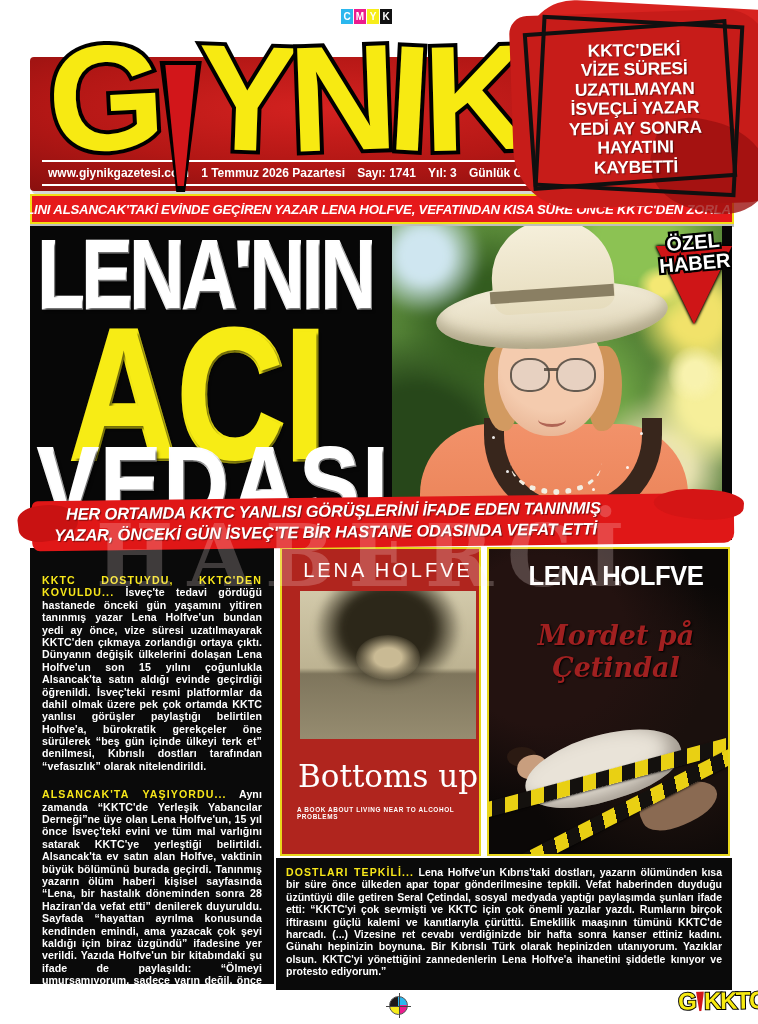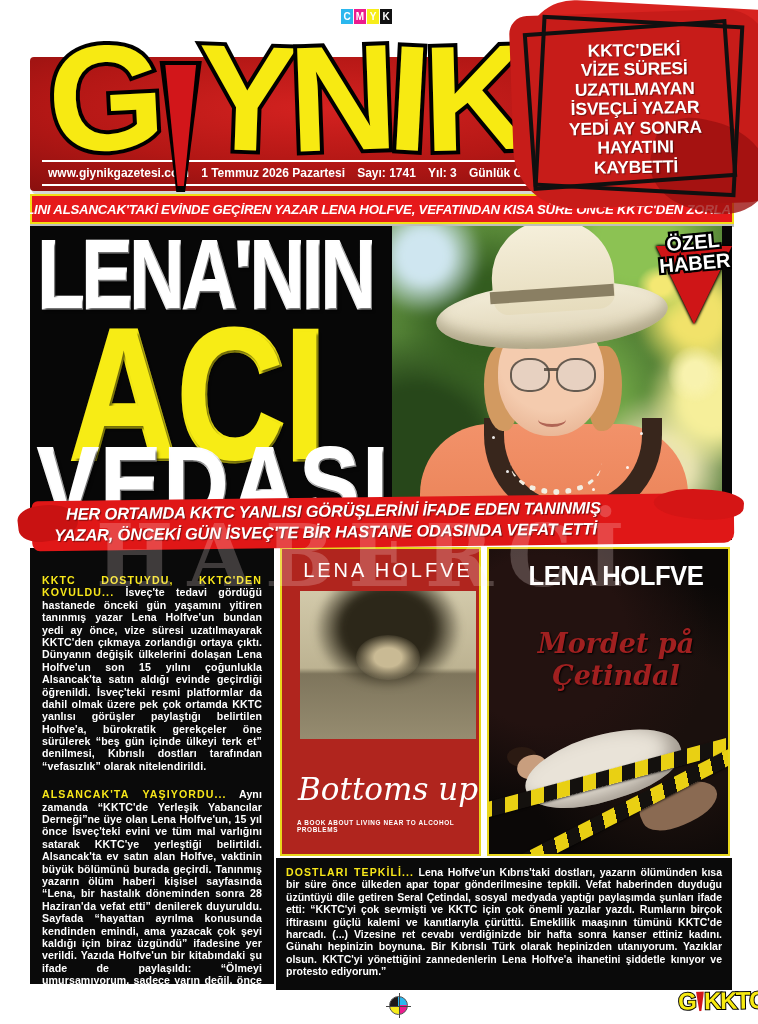--- a/index.html
+++ b/index.html
@@ -149,30 +149,30 @@
   .book1{left:280px;top:547px;width:201px;height:309px;background:#b0251e;
     display:flex;flex-direction:column;align-items:center;}
   .b1-author{color:#fff;font-size:20px;letter-spacing:3px;margin-top:10px;font-weight:400;}
   .b1-photo{width:176px;height:148px;margin-top:9px;position:relative;overflow:hidden;
     background:linear-gradient(#d2c9aa 0%,#bdb392 52%,#7e755c 56%,#968c70 100%);}
   .b1-photo:before{content:"";position:absolute;left:6%;top:-6%;width:88%;height:74%;
     background:radial-gradient(ellipse at 50% 42%,#2c2719 0 42%,rgba(44,39,25,0) 68%);
     filter:blur(3px);}
   .b1-photo:after{content:"";position:absolute;left:32%;top:30%;width:36%;height:30%;
     border-radius:50%;background:radial-gradient(#c9ba94 30%,rgba(201,186,148,0) 75%);}
-  .b1-title{color:#fff;font-family:"DejaVu Serif",serif;font-style:italic;
-    font-size:31px;margin-top:32px;}
+  .b1-title{color:#fff;font-family:"DejaVu Serif",serif;
+    font-size:31px;margin-top:19px;}
   .b1-tag{color:#fff;font-size:6.4px;font-weight:700;letter-spacing:.6px;margin-top:12px;}
   .book2{left:487px;top:547px;width:243px;height:309px;position:absolute;
     background:radial-gradient(circle at 22% 30%,#231210 0 30%,rgba(35,18,16,0) 60%),
                radial-gradient(circle at 75% 60%,#1a100d 0 30%,rgba(26,16,13,0) 60%),#0b0807;}
   .b2-author{color:#fff;font-weight:900;font-size:27px;text-align:center;margin-top:12px;
     transform:scaleX(.95);letter-spacing:-.5px;}
   .b2-title{color:#a02020;font-family:"DejaVu Serif",serif;font-style:italic;font-weight:700;
-    font-size:27px;line-height:32px;text-align:center;margin-top:36px;
+    font-size:27px;line-height:32px;text-align:center;margin-top:28px;
     text-shadow:1px 1px 2px #000;}
   .dress{position:absolute;left:34px;top:186px;width:160px;height:66px;background:#e9e3d8;
     border-radius:50% 60% 45% 55%;transform:rotate(-18deg);
     box-shadow:inset -10px -8px 18px rgba(90,80,70,.5);}
   .head2{position:absolute;left:28px;top:206px;width:30px;height:24px;background:#c89e7e;
     border-radius:50%;transform:rotate(-15deg);}
   .hair2{position:absolute;left:18px;top:198px;width:30px;height:20px;background:#2b1a12;
     border-radius:50%;}
   .legs{position:absolute;left:150px;top:236px;width:80px;height:40px;background:#8a6a52;
     border-radius:40% 60% 50% 50%;transform:rotate(-24deg);}

